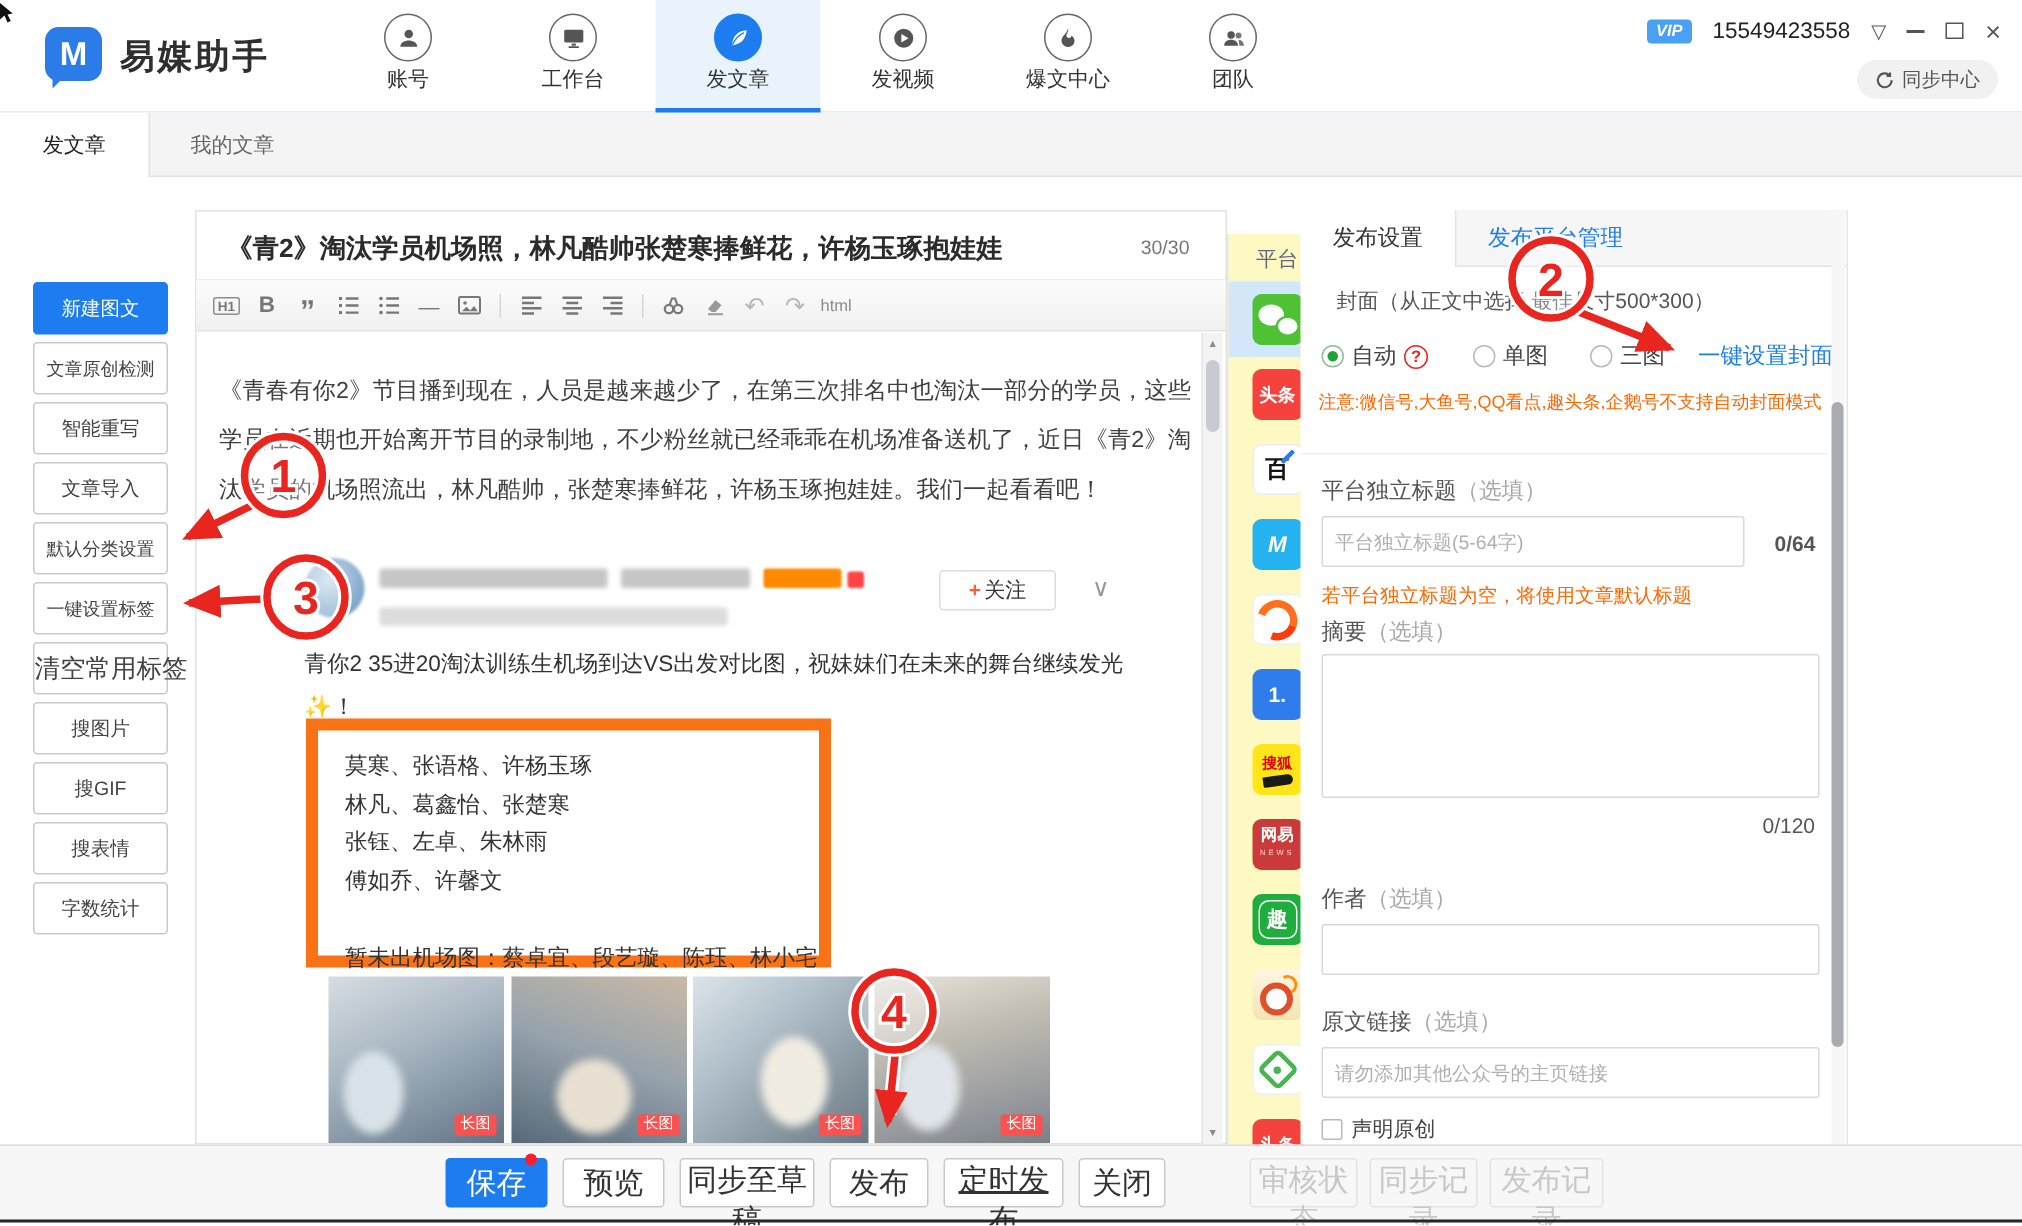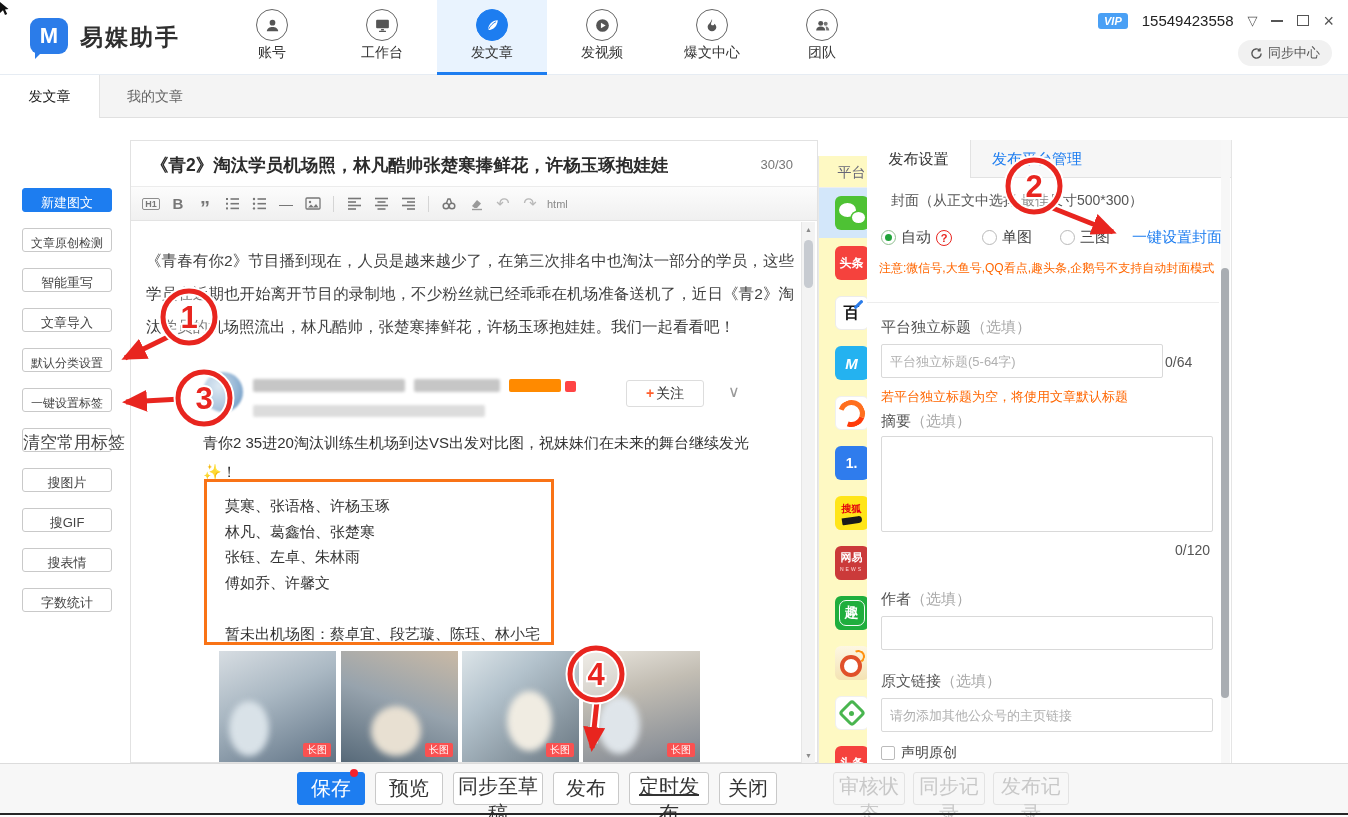--- a/index.html
+++ b/index.html
@@ -24,21 +24,21 @@
   .maxi { width:12px; height:11px; border:1.6px solid #555; display:inline-block; cursor:pointer; }
   .clos { font-size:18px; color:#555; line-height:12px; cursor:pointer; }
   .sync-pill { position:absolute; right:16px; top:40px; height:26px; background:#f1f1f1; border-radius:14px; padding:0 12px; display:flex; align-items:center; gap:5px; font-size:13px; color:#555; cursor:pointer; }
 
   
   .tabbar { position:absolute; left:0; top:75px; width:1348px; height:43px; background:#f4f4f4; border-bottom:1px solid #e0e0e0; z-index:4; }
   .tab-active { position:absolute; left:0; top:0; width:100px; height:43px; background:#fff; border-right:1px solid #e3e3e3; text-align:center; line-height:43px; font-size:14px; color:#222; cursor:pointer; }
   .tab-idle { position:absolute; left:100px; top:0; width:110px; height:43px; text-align:center; line-height:43px; font-size:14px; color:#666; cursor:pointer; }
 
   
-  .side-btn { position:absolute; left:22px; width:90px; height:24px; background:#fff; border:1px solid #c9c9c9; border-radius:3px; font-size:13px; color:#444; text-align:center; line-height:28px; cursor:pointer; white-space:nowrap; }
+  .side-btn { position:absolute; left:22px; width:90px; height:35px; background:#fff; border:1px solid #c9c9c9; border-radius:3px; font-size:13px; color:#444; text-align:center; line-height:28px; cursor:pointer; white-space:nowrap; }
   .side-btn.primary { background:#1d7df0; border-color:#1d7df0; color:#fff; }
 
   
   .editor { position:absolute; left:130px; top:140px; width:688px; height:623px; background:#fff; border:1px solid #e2e2e2; }
   .ed-title-row { position:relative; height:46px; border-bottom:1px solid #ececec; }
   .ed-title { position:absolute; left:20px; top:12px; font-size:17.5px; font-weight:600; color:#2b2b2b; white-space:nowrap; }
   .ed-counter { position:absolute; right:24px; top:16px; font-size:13px; color:#777; }
   .ed-toolbar { position:relative; height:34px; background:linear-gradient(#fcfcfc,#f0f0f0); border-bottom:1px solid #e3e3e3; display:flex; align-items:center; padding-left:10px; gap:7px; }
   .tbi { min-width:20px; height:20px; display:flex; align-items:center; justify-content:center; color:#777; font-size:14px; cursor:pointer; }
   .tb-box { border:1px solid #8d8d8d; font-size:9px; padding:0 2px; border-radius:2px; color:#777; font-weight:bold; }
@@ -51,21 +51,21 @@
   .article-p { position:absolute; left:14px; top:22px; width:648px; font-size:15.5px; line-height:33px; color:#3f3f3f; text-align:justify; }
   .avatar { position:absolute; left:71px; top:150px; width:40px; height:40px; border-radius:50%; background:radial-gradient(circle at 40% 35%, #cfe0ee, #7fa6cc 70%, #5d87b0); filter:blur(1px); }
   .blurbar { position:absolute; height:13px; background:#c6c6c6; filter:blur(1.5px); border-radius:2px; }
   .blurbar.light { background:#dcdcdc; height:12px; }
   .obadge { position:absolute; left:377px; top:157px; width:52px; height:13px; background:#ff8a00; border-radius:2px; filter:blur(0.7px); }
   .obadge2 { position:absolute; left:433px; top:159px; width:11px; height:11px; background:#f44; border-radius:2px; filter:blur(0.7px); }
   .follow-btn { position:absolute; left:494px; top:158px; width:78px; height:27px; background:#fff; border:1px solid #ddd; border-radius:3px; font-size:14px; color:#333; text-align:center; line-height:25px; cursor:pointer; }
   .follow-btn .plus { color:#ff5f2e; font-weight:bold; margin-right:2px; }
   .chev { position:absolute; left:596px; top:160px; font-size:16px; color:#999; cursor:pointer; }
   .post-text { position:absolute; left:71px; top:206px; width:566px; font-size:15px; line-height:29px; color:#333; }
-  .hl-box { position:absolute; left:72px; top:257px; width:350px; height:166px; border:3px solid #f97316; padding:11px 0 0 18px; }
+  .hl-box { position:absolute; left:72px; top:257px; width:350px; height:166px; border:8px solid #f97316; padding:11px 0 0 18px; }
   .hl-box div { font-size:15px; line-height:25.5px; color:#333; }
   .tile { position:absolute; top:429px; width:117px; height:140px; overflow:hidden;padding-left:12px; }
   .tile .badge { position:absolute; top:92px; right:5px; background:#fa5151; color:#fff; font-size:10px; line-height:14px; padding:0 4px; border-radius:2px; }
   .t1 { background:linear-gradient(155deg,#d7dde2 0%,#aab8c3 35%,#6f8192 75%,#4c5a68 100%), radial-gradient(circle at 60% 20%, #f2f5f7 0 20%, transparent 21%); }
   .t2 { background:linear-gradient(200deg,#c9b9a5 0%,#97a3ad 40%,#5d6f7e 80%,#3d4c59 100%); }
   .t3 { background:linear-gradient(140deg,#dce4e8 0%,#b3c2cc 30%,#87959f 65%,#5a6874 100%); }
   .t4 { background:linear-gradient(165deg,#e8e4dc 0%,#c2bdb3 30%,#8d9299 70%,#60666d 100%); }
   .tile .blob { position:absolute; border-radius:50%; filter:blur(3px); }
   .ed-scroll { position:absolute; left:670px; top:81px; width:14px; height:541px; background:#f3f3f3; border-left:1px solid #e6e6e6; }
   .ed-scroll .up { position:absolute; top:4px; left:0; width:13px; text-align:center; font-size:7px; color:#8a8a8a; }
@@ -437,21 +437,21 @@
       <span class="covlink">一键设置封面</span>
     </div>
 
     <div class="pnote" style="left:12px; top:120px;">注意:微信号,大鱼号,QQ看点,趣头条,企鹅号不支持自动封面模式</div>
     <div class="pdivider"></div>
 
     <div class="plabel" style="left:14px; top:178px;">
       <span>平台独立标题</span><span class="opt">（选填）</span>
     </div>
     <input class="pinput" style="left: 14px; top: 204px; width: 282px;" placeholder="平台独立标题(5-64字)">
-    <div class="pcount" style="left:298px; top:214px;">0/64</div>
+    <div class="pcount" style="left:316px; top:214px;font-weight:bold;">0/64</div>
     <div class="pnote" style="left:14px; top:248px; font-size:13px;">若平台独立标题为空，将使用文章默认标题</div>
 
     <div class="plabel" style="left:14px; top:272px;">
       <span>摘要</span><span class="opt">（选填）</span>
     </div>
     <textarea class="ptextarea" style=""></textarea>
     <div class="pcount" style="left:308px; top:402px;">0/120</div>
 
     <div class="plabel" style="left:14px; top:450px;">
       <span>作者</span><span class="opt">（选填）</span>

